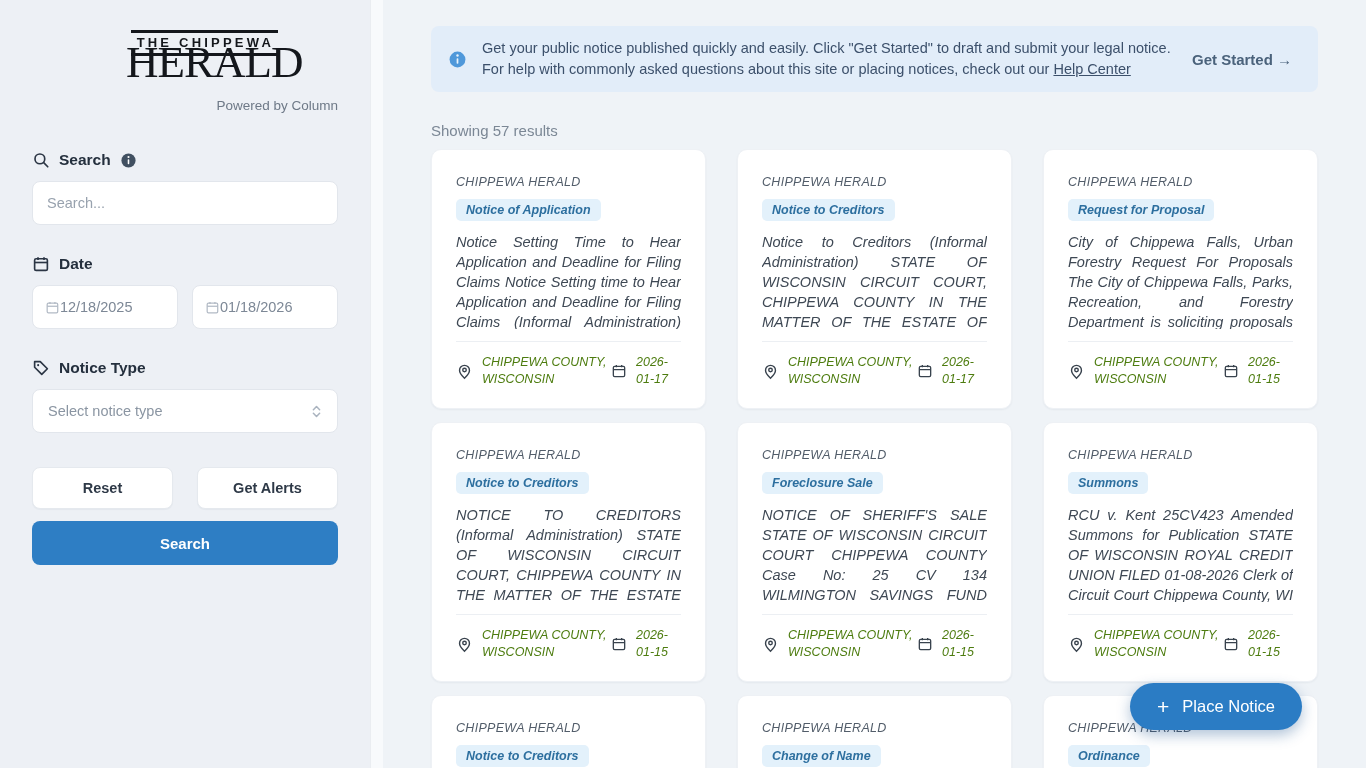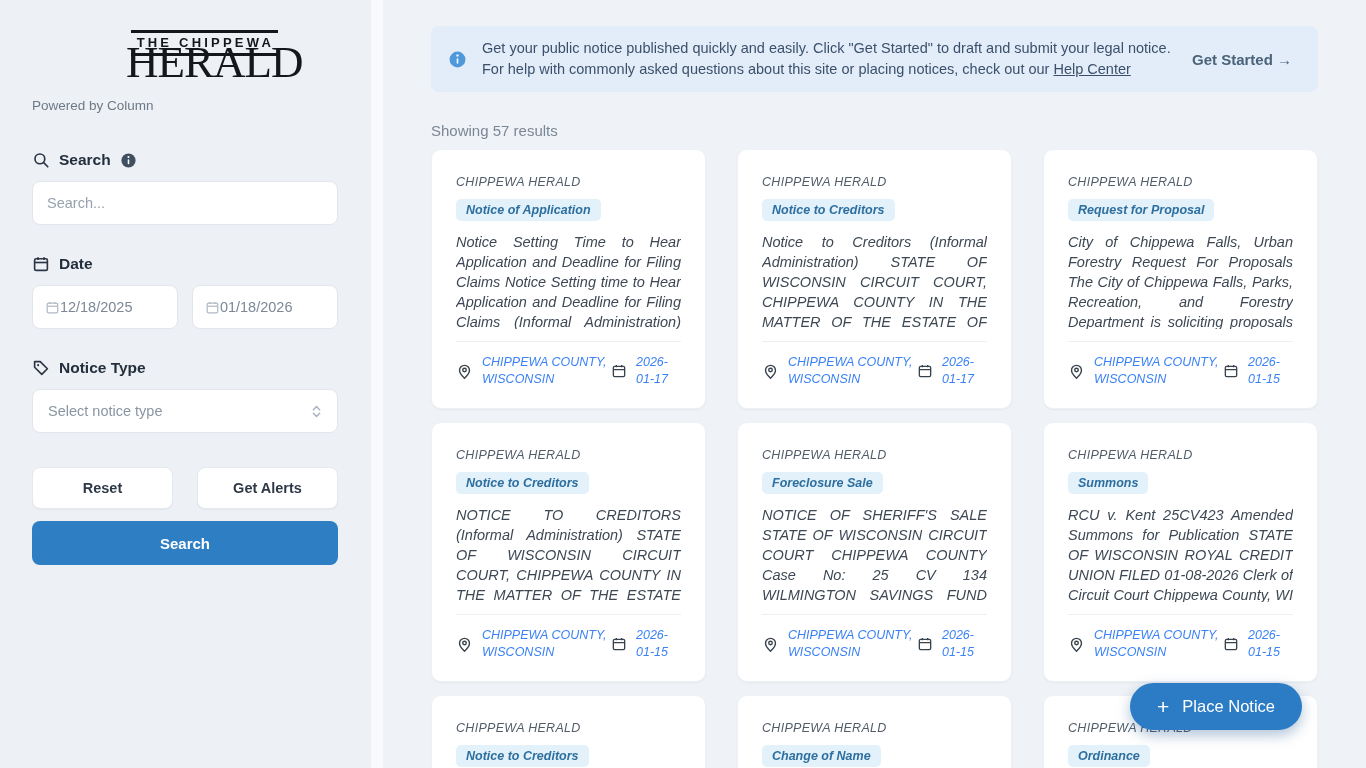--- a/index.html
+++ b/index.html
@@ -24,21 +24,21 @@
     border-top:3px solid #14171c; border-bottom:3px solid #14171c;
     padding:2px 4px 3px 6px;
   }
   .logo-main {
     font-family:"Liberation Serif", serif;
     font-weight:normal; font-size:45px; line-height:1;
     letter-spacing:-1px; color:#14171c; padding-top:10px;
     text-align:center;
     margin-left:32px;
   }
-  .powered { text-align:left; color:#6e7987; font-size:13.5px; margin-top:13px; }
+  .powered { text-align:right; color:#6e7987; font-size:13.5px; margin-top:13px; }
 
   .side-label-row {
     display:flex; align-items:center; gap:9px;
     margin:30px 0 12px; color:#242f3d; font-weight:bold; font-size:15.5px;
   }
   .side-label-row.first { margin-top:38px; }
   .side-label-row svg { color:#2b3544; }
 
   .text-input {
     width:100%; height:44px; background:#fff;
@@ -118,21 +118,21 @@
     font-weight:bold; font-size:12.5px; padding:4px 10px;
     border-radius:5px; margin:10px 0 11px;
   }
   .card-body {
     flex:1; overflow:hidden; text-align:justify;
     font-size:14.5px; color:#3e4854; line-height:1.38;
   }
   .card-footer {
     border-top:1px solid #eceff3; margin-top:12px; padding-top:12px;
     display:flex; justify-content:space-between; align-items:center;
-    color:#3b82f6; font-size:12.5px;
+    color:#4d7c0f; font-size:12.5px;
   }
   .footer-item { display:flex; align-items:center; gap:9px; }
   .footer-item svg { color:#39434e; flex:none; }
   .loc-text { max-width:132px; line-height:1.35; }
   .date-text { width:45px; line-height:1.35; }
 
   .place-notice {
     position:fixed; right:64px; bottom:38px; height:47px;
     background:#2b7cc4; color:#fff; border:none; border-radius:999px;
     padding:0 27px; display:flex; align-items:center; gap:13px;

